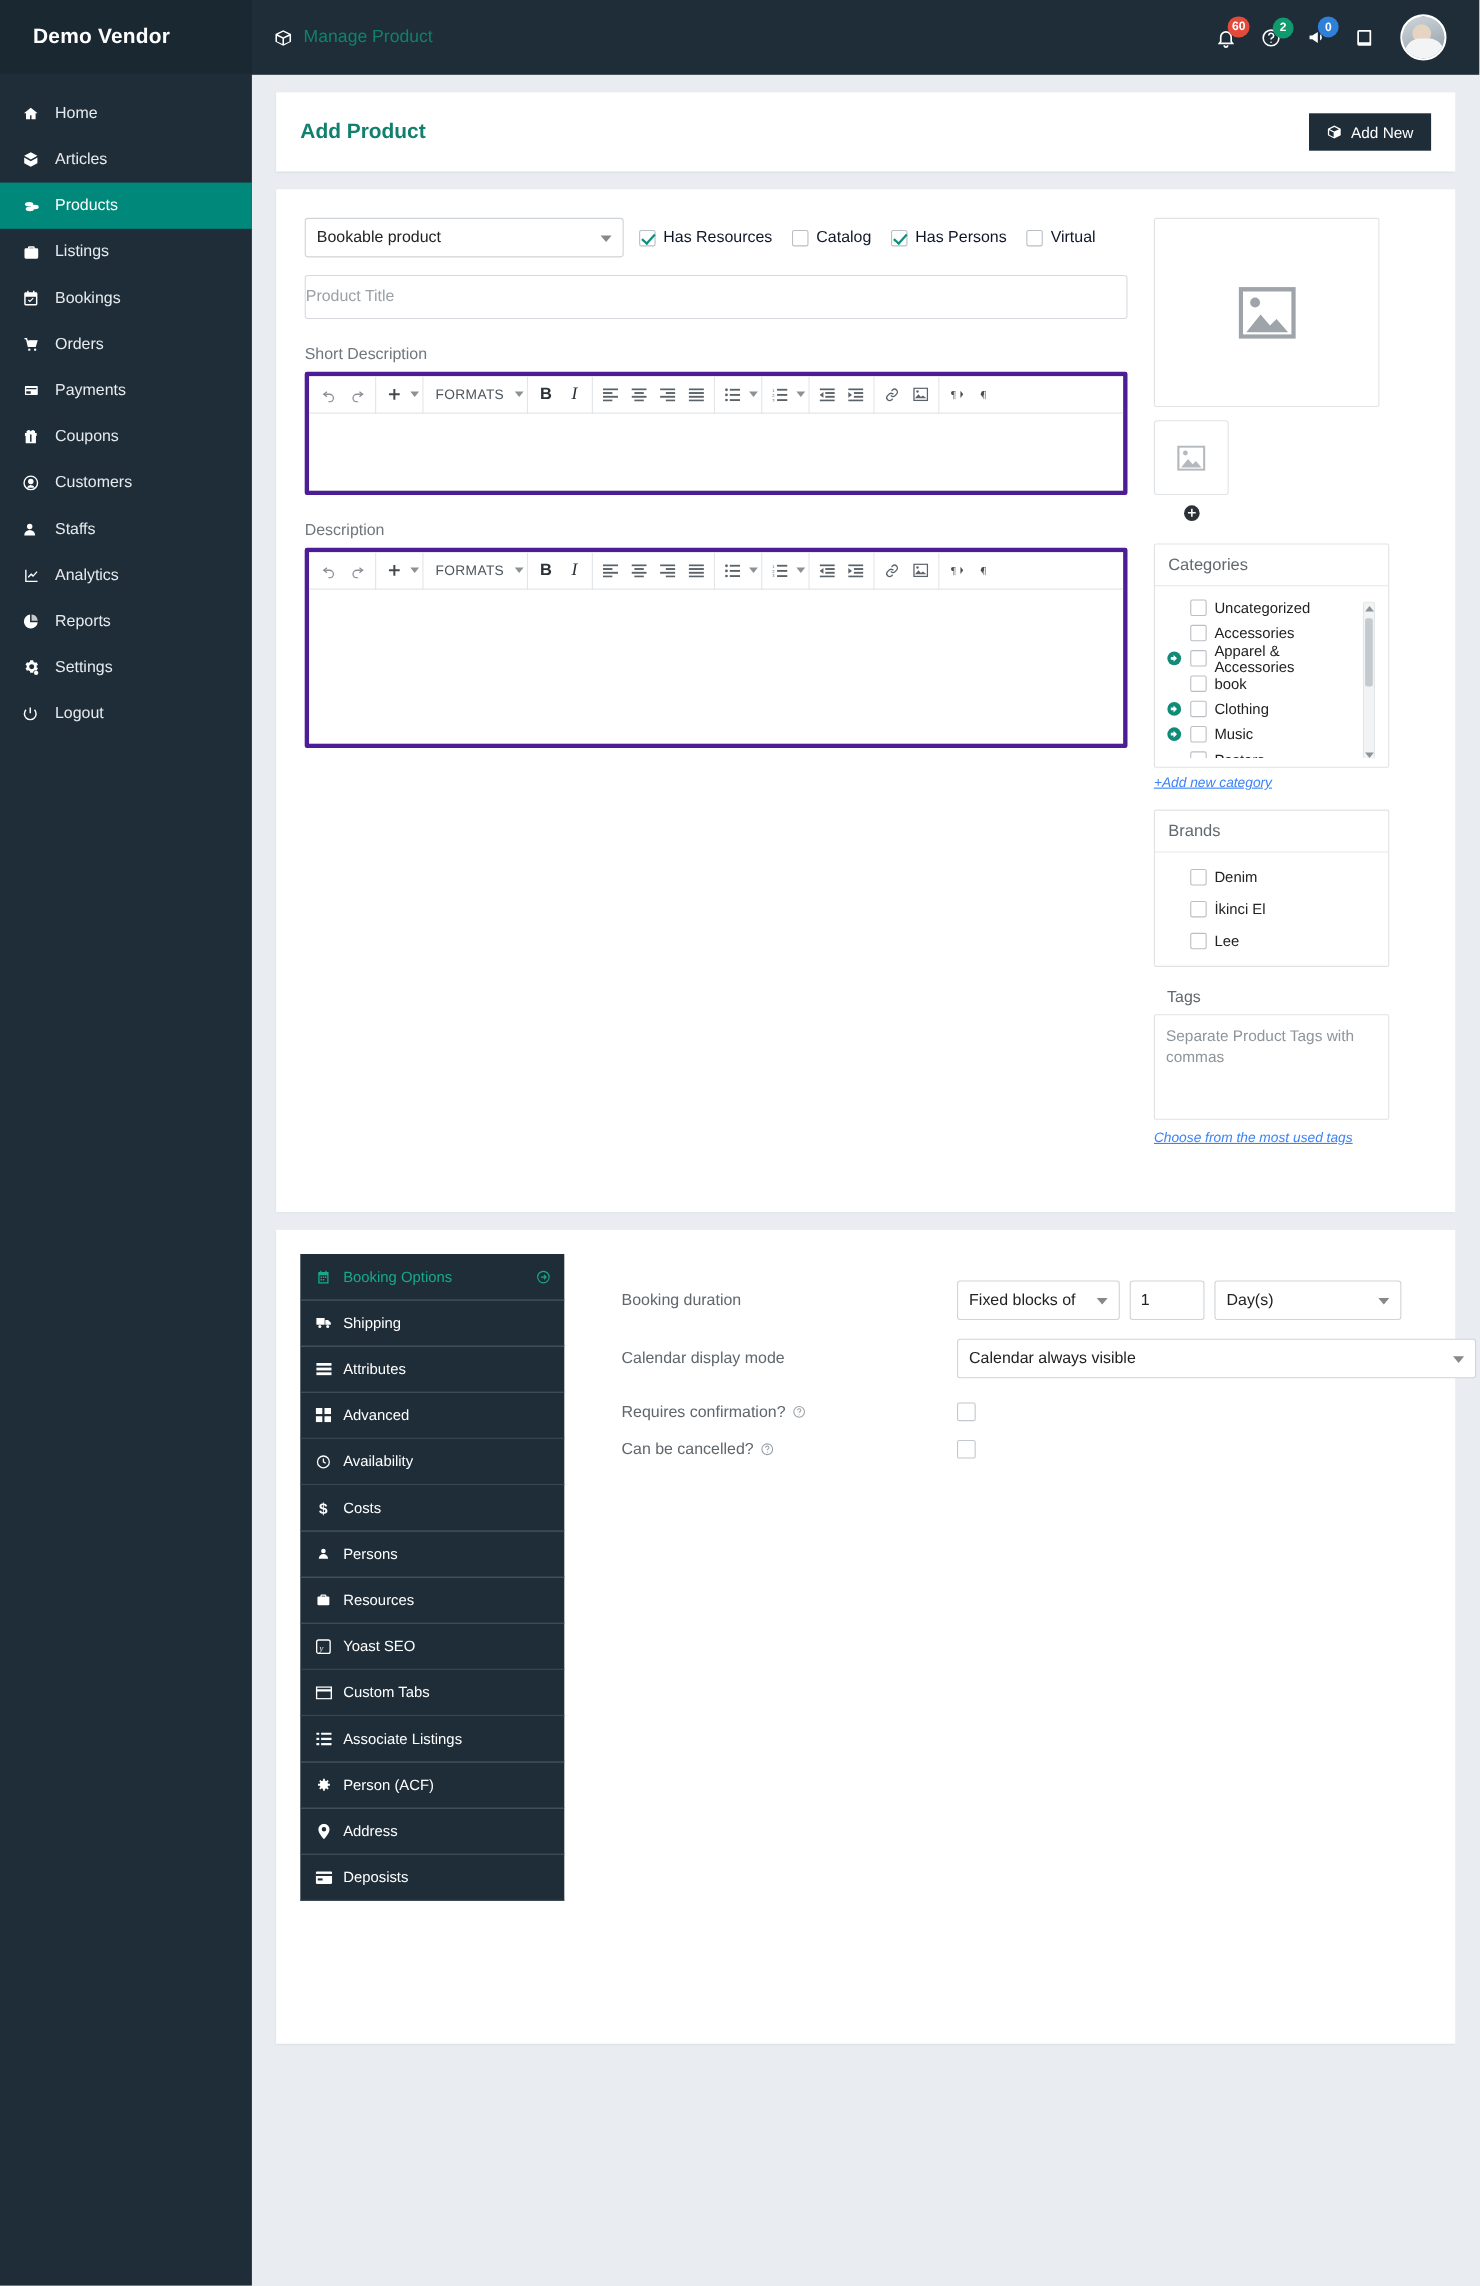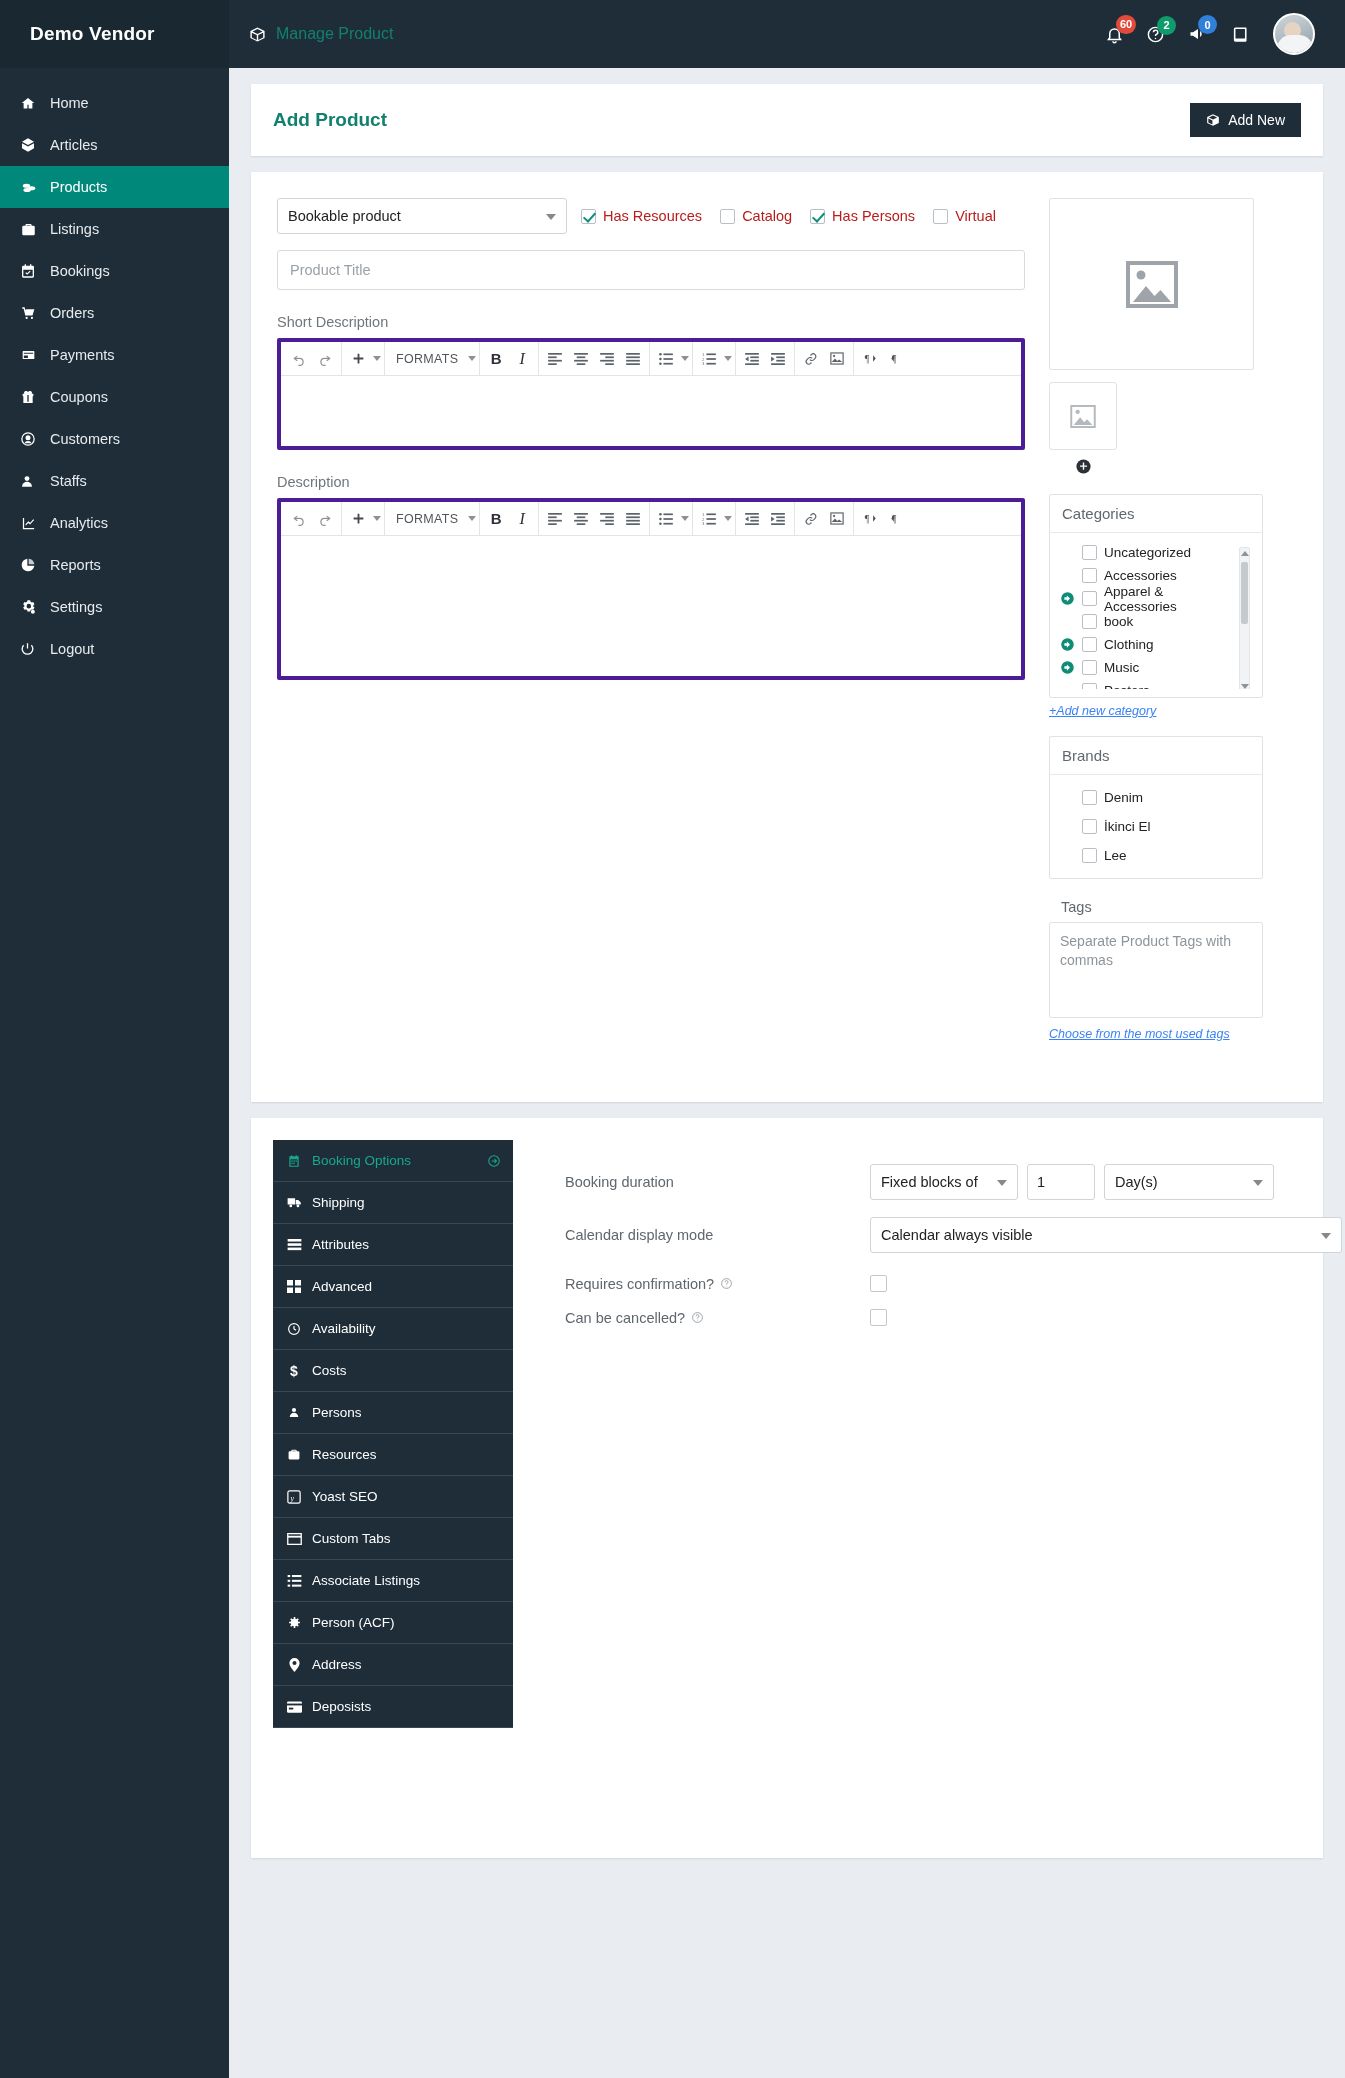--- a/index.html
+++ b/index.html
@@ -105,34 +105,34 @@
     padding: 0 28px 0 10px; font-size: 14.5px; color: #222; cursor: pointer;
     font-family: "Liberation Sans", sans-serif;
   }
   .select .caret {
     position: absolute; right: 10px; top: 50%; margin-top: -2px;
     width: 0; height: 0; border-left: 5px solid transparent;
     border-right: 5px solid transparent; border-top: 6px solid #888;
   }
   #product-type-select { width: 290px; margin-right: 14px; }
 
-  .chk-label { display: flex; align-items: center; gap: 7px; margin-right: 18px; font-size: 14.5px; color: #b91c1c; cursor: pointer; }
+  .chk-label { display: flex; align-items: center; gap: 7px; margin-right: 18px; font-size: 14.5px; color: #0f172a; cursor: pointer; }
   .chk {
     width: 15px; height: 15px; border: 1px solid #b9bfc4; border-radius: 2px;
     background: #fff; position: relative; flex: none;
   }
   .chk.checked::after {
     content: ""; position: absolute; left: 4px; top: 0px;
     width: 5px; height: 10px; border: solid #0d8f7b;
     border-width: 0 2px 2px 0; transform: rotate(42deg);
   }
 
   .text-input {
     width: 100%; height: 40px; border: 1px solid #d7dbdf; border-radius: 3px;
-    padding: 0 12px; font-size: 14.5px; color: #333;
+    padding: 0 0; font-size: 14.5px; color: #333;
     font-family: "Liberation Sans", sans-serif; background: #fff;
   }
   .text-input::placeholder { color: #9aa1a7; }
 
   .field-label { font-size: 14.5px; color: #6f767c; margin: 24px 0 8px 0; }
 
   .editor { border: 4px solid #4c1d95; border-radius: 2px; background: #a3a3a3; }
   .ed-toolbar {
     display: flex; align-items: center; height: 34px;
     border-bottom: 1px solid #e2e5e8; background: #fff; padding: 0 2px;

